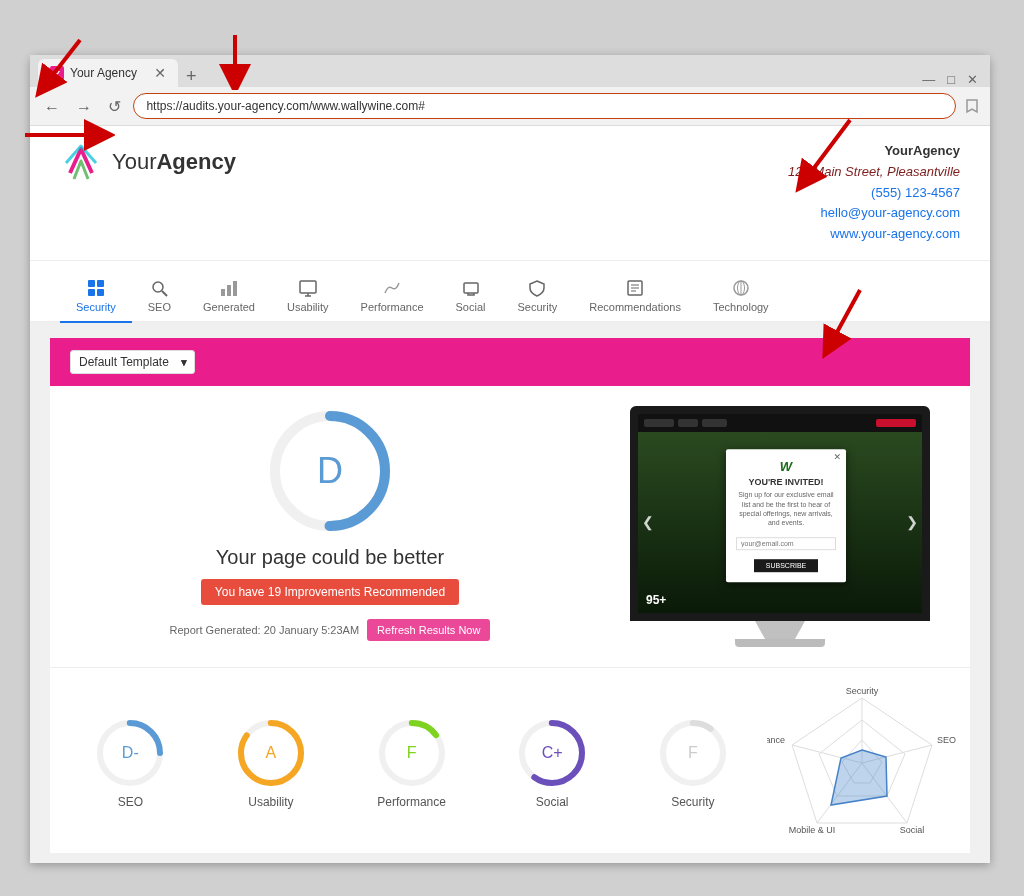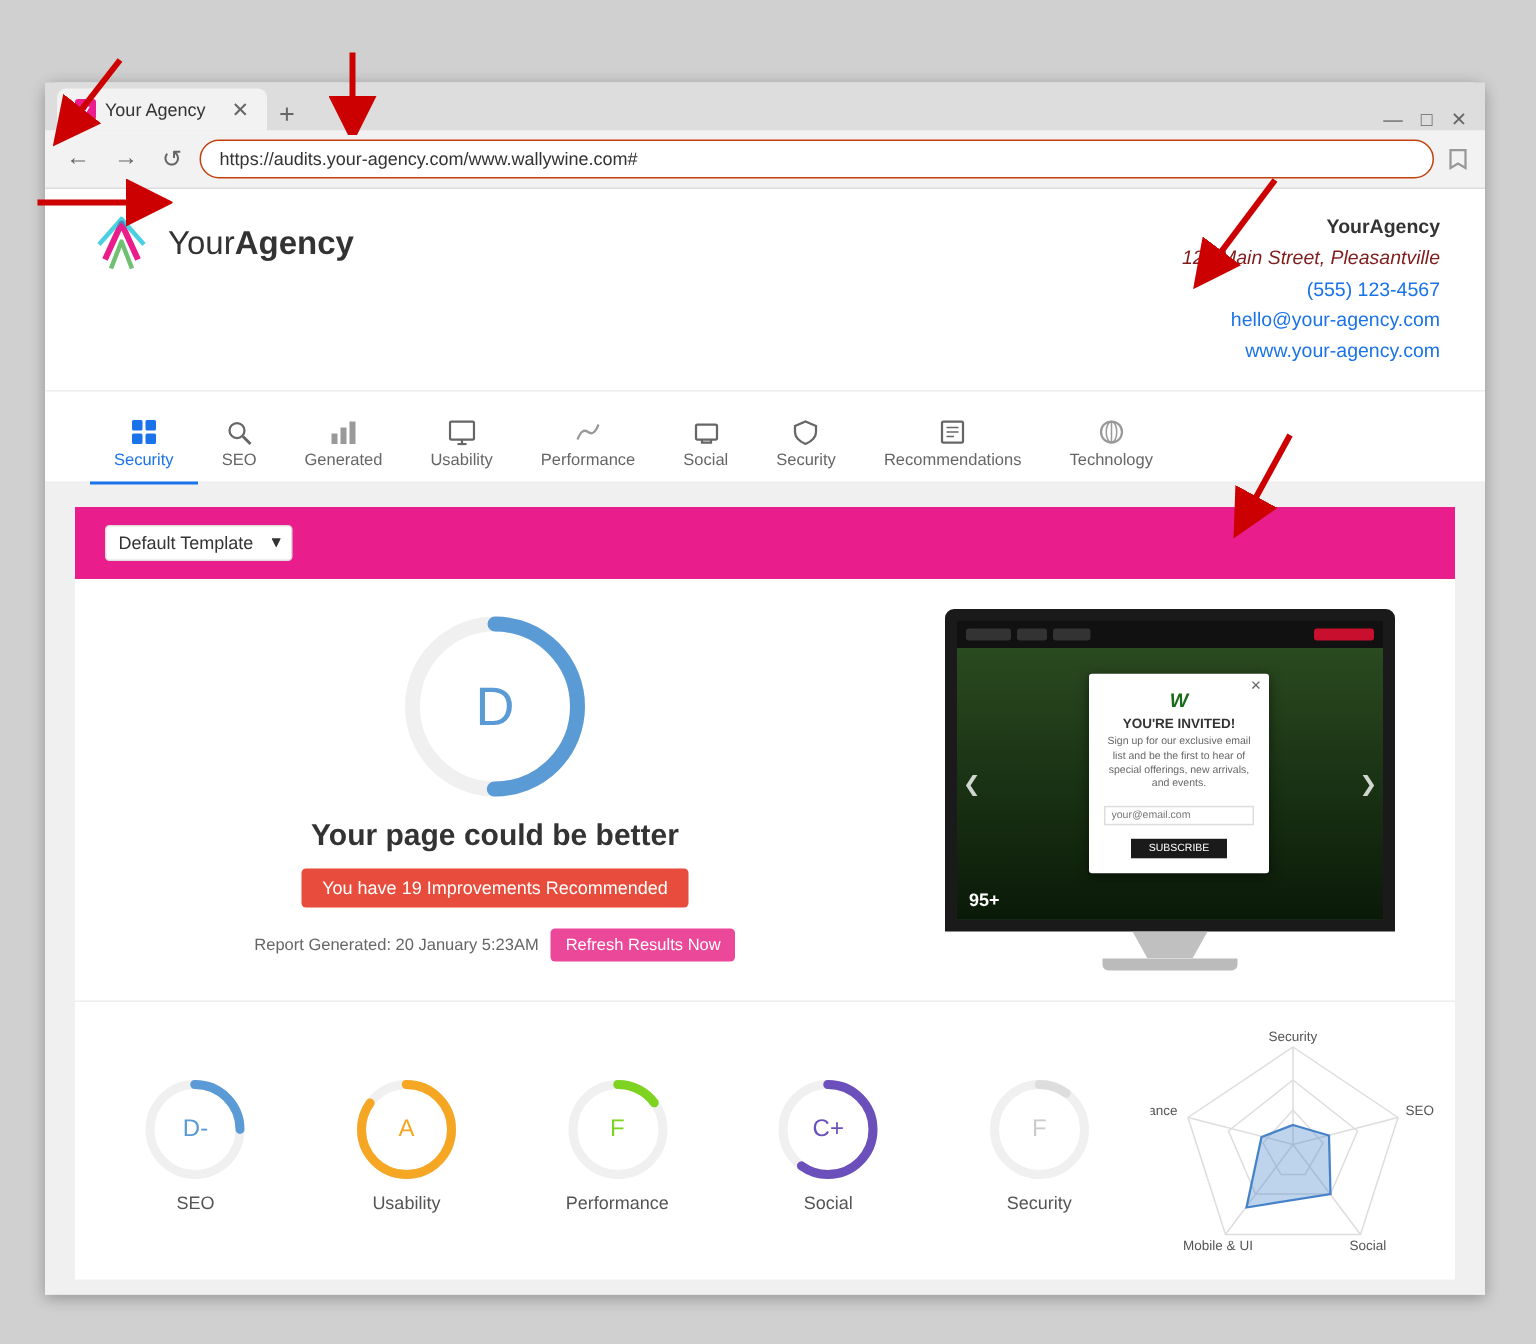--- a/index.html
+++ b/index.html
@@ -396,21 +396,21 @@
         <div class="audit-left">
 
           <div style="position:relative;width:130px;height:130px;">
             <svg width="130" height="130" viewBox="0 0 130 130">
               <circle cx="65" cy="65" r="55" fill="none" stroke="#f0f0f0" stroke-width="10"></circle>
               <circle cx="65" cy="65" r="55" fill="none" stroke="#5b9bd5" stroke-width="10" stroke-dasharray="173 173" stroke-dashoffset="0" stroke-linecap="round" transform="rotate(-90 65 65)"></circle>
             </svg>
             <span style="position:absolute;top:50%;left:50%;transform:translate(-50%,-50%);font-size:36px;color:#5b9bd5;font-weight:300;">D</span>
           </div>
 
-          <div style="font-size:20px;color:#333;font-weight:bold;text-align:center;">Your page could be better</div>
+          <div style="font-size:20px;color:#333;font-weight:normal;text-align:center;">Your page could be better</div>
 
           <div style="background:#e74c3c;color:white;padding:6px 14px;border-radius:3px;font-size:12px;text-align:center;">You have 19 Improvements Recommended</div>
 
           <div style="display:flex;align-items:center;gap:8px;margin-top:4px;">
             <span style="font-size:11px;color:#666;">Report Generated: 20 January 5:23AM</span>
             <button style="background:#ec4899;color:white;border:none;padding:5px 10px;border-radius:3px;font-size:11px;cursor:pointer;">Refresh Results Now</button>
           </div>
         </div>
 
         <div class="audit-right">

